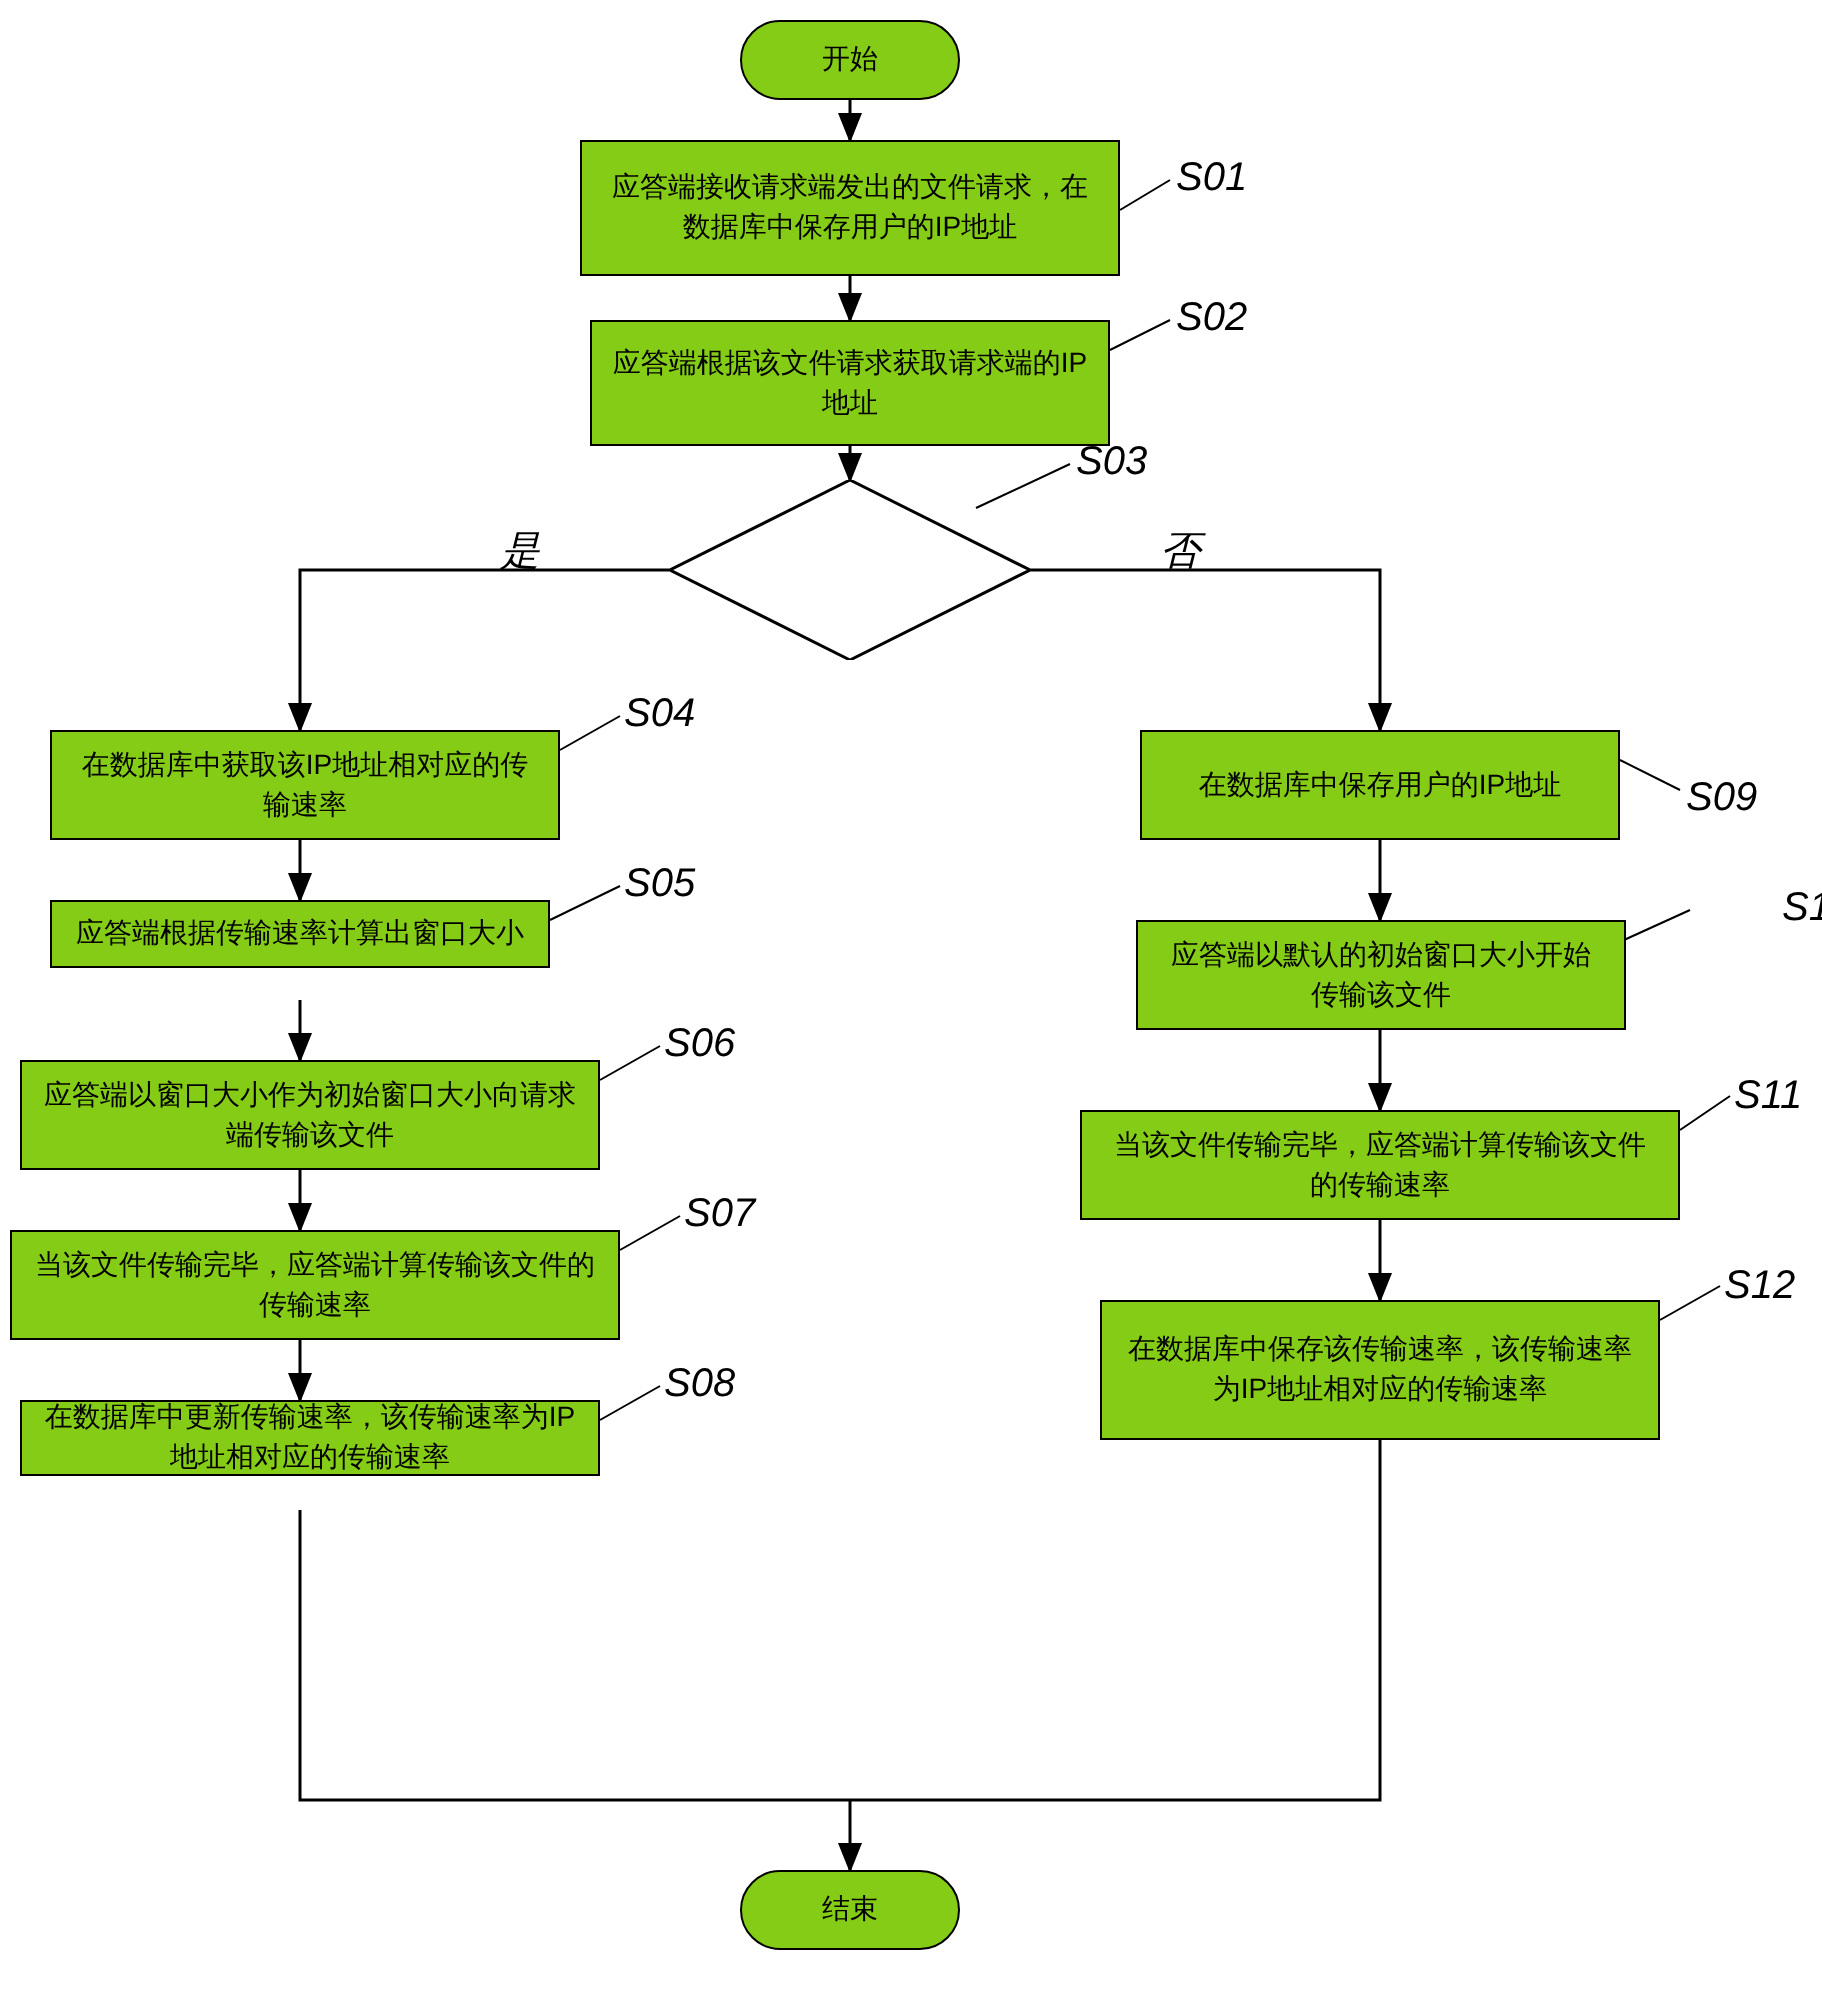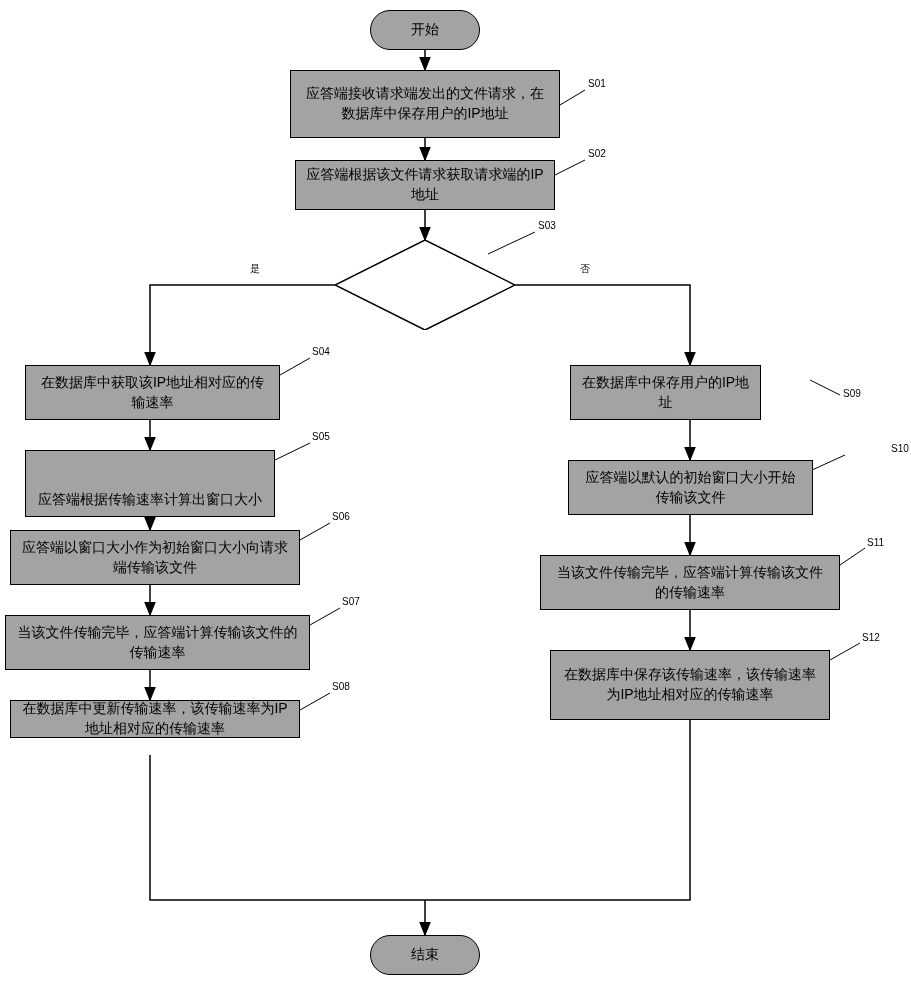--- a/index.html
+++ b/index.html
@@ -8,21 +8,21 @@
     background: #fff;
     margin: 0;
     padding: 10px;
     width: 911px;
     height: 1000px;
     position: relative;
   }
   .node {
     position: absolute;
     border: 1.5px solid #000;
-    background: #a3a3a3;
+    background: #84cc16;
     text-align: center;
     display: flex;
     align-items: center;
     justify-content: center;
     padding: 6px 10px;
     box-sizing: border-box;
     line-height: 1.4;
   }
   .terminator {
     border-radius: 22px;
@@ -48,21 +48,22 @@
     height: 100%;
   }
   .decision .dtext {
     position: relative;
     z-index: 1;
     padding: 0 18px;
     line-height: 1.3;
   }
   .label {
     position: absolute;
-    font-size: 10px;
+    font-size: 20px;
+    font-style: italic;
   }
   svg.connectors {
     position: absolute;
     top: 0; left: 0;
     width: 911px;
     height: 1000px;
     pointer-events: none;
   }
 </style>
 </head>
@@ -132,60 +133,60 @@
 
 <div class="node terminator" style="left:370px; top:10px;">
     <span>开始</span>
   </div>
 
 <div class="node process" style="left:290px; top:70px; width:270px; height:68px;">
     <span>应答端接收请求端发出的文件请求，在数据库中保存用户的IP地址</span>
   </div>
 <div class="label" style="left:588px; top:78px;">S01</div>
 
-<div class="node process" style="left:295px; top:160px; width:260px; height:50px;">
+<div class="node process" style="left:295px; top:160px; width:260px; height:63px;">
     <span>应答端根据该文件请求获取请求端的IP地址</span>
   </div>
 <div class="label" style="left:588px; top:148px;">S02</div>
 
 <div class="decision" style="left:335px; top:240px;">
   <svg viewBox="0 0 180 90">
       <polygon points="90,0 180,45 90,90 0,45" fill="#fff" stroke="#000" stroke-width="1.5"></polygon>
     </svg>
 </div>
 <div class="label" style="left:538px; top:220px;">S03</div>
 <div class="label" style="left:250px; top:262px;">是</div>
 <div class="label" style="left:580px; top:262px;">否</div>
 
 <div class="node process" style="left:25px; top:365px; width:255px; height:55px;">
     <span>在数据库中获取该IP地址相对应的传输速率</span>
   </div>
 <div class="label" style="left:312px; top:346px;">S04</div>
 
-<div class="node process" style="left:25px; top:450px; width:250px; height:67px;align-items:flex-end;">
+<div class="node process" style="left:25px; top:450px; width:250px; height:34px;">
     <span>应答端根据传输速率计算出窗口大小</span>
   </div>
 <div class="label" style="left:312px; top:431px;">S05</div>
 
 <div class="node process" style="left:10px; top:530px; width:290px; height:55px;">
     <span>应答端以窗口大小作为初始窗口大小向请求端传输该文件</span>
   </div>
 <div class="label" style="left:332px; top:511px;">S06</div>
 
 <div class="node process" style="left:5px; top:615px; width:305px; height:55px;">
     <span>当该文件传输完毕，应答端计算传输该文件的传输速率</span>
   </div>
 <div class="label" style="left:342px; top:596px;">S07</div>
 
 <div class="node process" style="left:10px; top:700px; width:290px; height:38px;">
     <span>在数据库中更新传输速率，该传输速率为IP地址相对应的传输速率</span>
   </div>
 <div class="label" style="left:332px; top:681px;">S08</div>
 
-<div class="node process" style="left:570px; top:365px; width:191px; height:55px;">
+<div class="node process" style="left:570px; top:365px; width:240px; height:55px;">
     <span>在数据库中保存用户的IP地址</span>
   </div>
 <div class="label" style="left:843px; top:388px;text-align:center;">S09</div>
 
 <div class="node process" style="left:568px; top:460px; width:245px; height:55px;">
     <span>应答端以默认的初始窗口大小开始传输该文件</span>
   </div>
 <div class="label" style="left:848px; top:443px;margin-left:43px;">S10</div>
 
 <div class="node process" style="left:540px; top:555px; width:300px; height:55px;">

